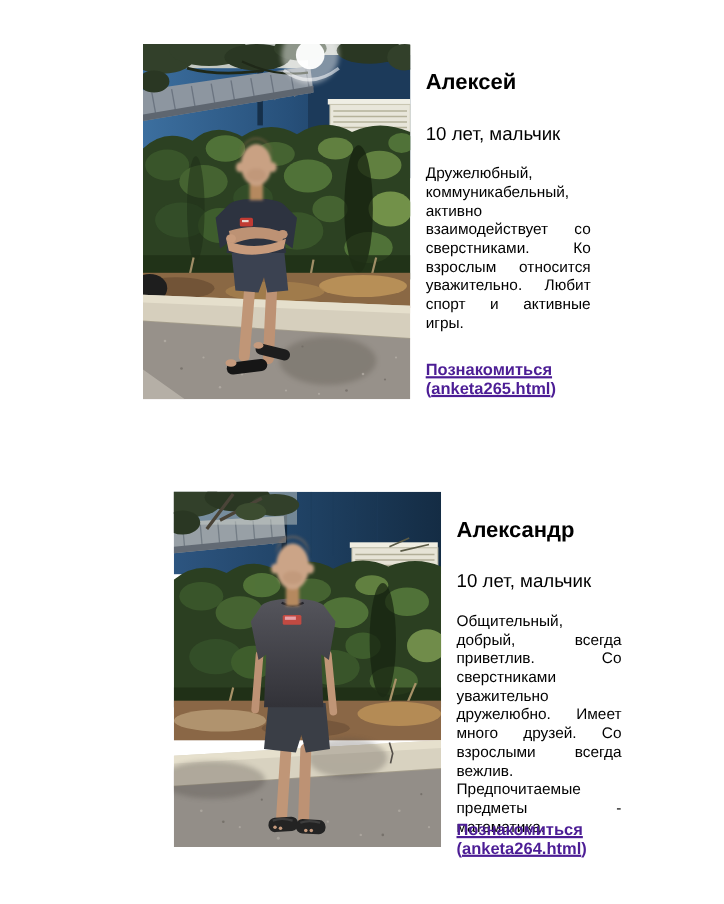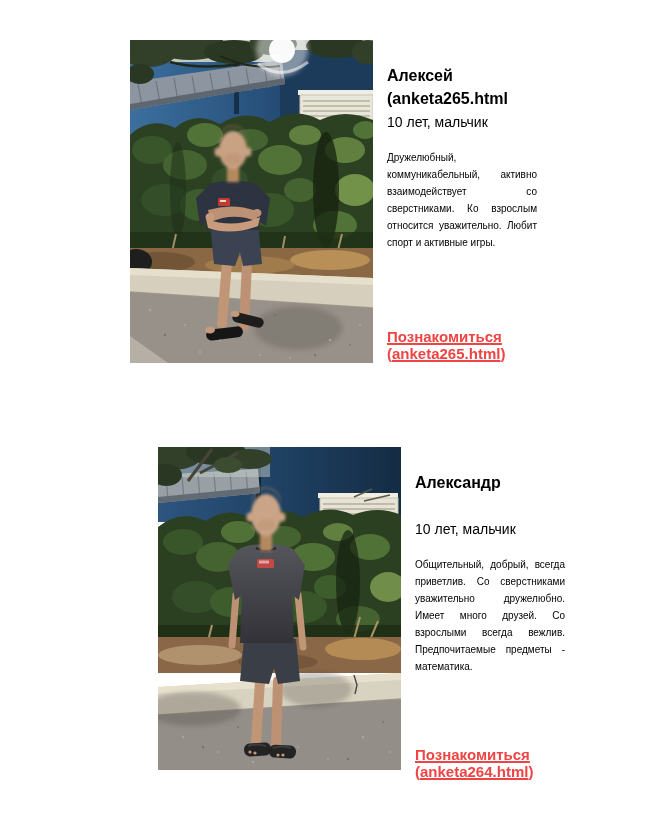--- a/index.html
+++ b/index.html
@@ -5,24 +5,24 @@
   html,body{margin:0;padding:0;}
   body{
     width:658px;height:822px;background:#ffffff;position:relative;
     font-family:"Liberation Sans", sans-serif;color:#000;overflow:hidden;
   }
   .card{position:absolute;left:0;width:658px;height:323px;}
   #card1{top:40px;}
   #card2{top:447px;margin-left:28px;}
   .photo{position:absolute;left:130px;top:0;width:243px;height:323px;display:block;}
   .textcol{position:absolute;left:387px;top:0;width:165px;}
-  .title{position:absolute;left:0;top:24px;font-size:16px;font-weight:bold;line-height:23px;white-space:nowrap;}
-  .subtitle{position:absolute;left:0;top:74px;font-size:14px;line-height:16px;white-space:nowrap;}
-  .desc{position:absolute;left:0;top:109px;width:150px;font-size:10px;line-height:17px;text-align:justify;}
-  .meet-link{position:absolute;left:0;width:170px;font-size:15px;font-weight:bold;line-height:17px;color:#ef4444;text-decoration:none;cursor:pointer;}
+  .title{position:absolute;left:0;top:24px;font-size:20px;font-weight:bold;line-height:23px;white-space:nowrap;}
+  .subtitle{position:absolute;left:0;top:74px;font-size:17px;line-height:16px;white-space:nowrap;}
+  .desc{position:absolute;left:0;top:109px;width:150px;font-size:14px;line-height:17px;text-align:justify;}
+  .meet-link{position:absolute;left:0;width:170px;font-size:15px;font-weight:bold;line-height:17px;color:#4c1d95;text-decoration:none;cursor:pointer;}
   #card1 .meet-link{top:288px;}
   #card2 .meet-link{top:299px;}
   .u{text-decoration:underline;text-decoration-thickness:1.5px;}
 </style>
 </head>
 <body>
 
 <div class="card" id="card1">
 
   <svg class="photo" viewBox="0 0 243 323" xmlns="http://www.w3.org/2000/svg">
@@ -186,21 +186,20 @@
         <ellipse cx="103" cy="110" rx="14" ry="19" fill="#c9a183"></ellipse>
         <path d="M89,104 a14,17 0 0 1 28,0 l0,-4 a14,15 0 0 0 -28,0 Z" fill="#8a6a4f" opacity="0.55"></path>
         <ellipse cx="103" cy="119" rx="9" ry="6" fill="#b98f6e" opacity="0.45"></ellipse>
       </g>
     </g>
   </svg>
 
   <div class="textcol">
     <div class="title">
       <div>Алексей</div>
-      <div>(anketa265.html</div>
     </div>
     <div class="subtitle">10 лет, мальчик</div>
     <div class="desc">Дружелюбный, коммуникабельный, активно взаимодействует со сверстниками. Ко взрослым относится уважительно. Любит спорт и активные игры.</div>
     <a class="meet-link">
       <span class="u">Познакомиться</span><br>
       <span>(</span><span class="u">anketa265.html</span><span>)</span>
     </a>
   </div>
 </div>
 

